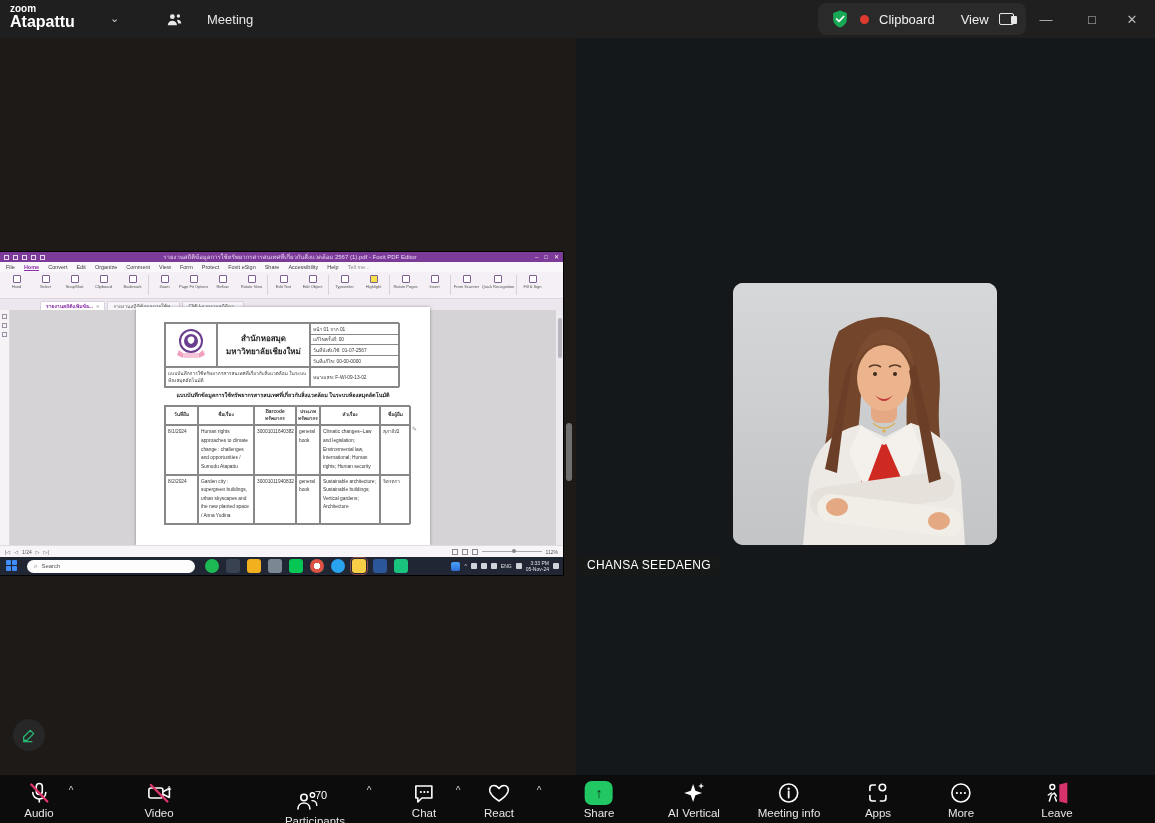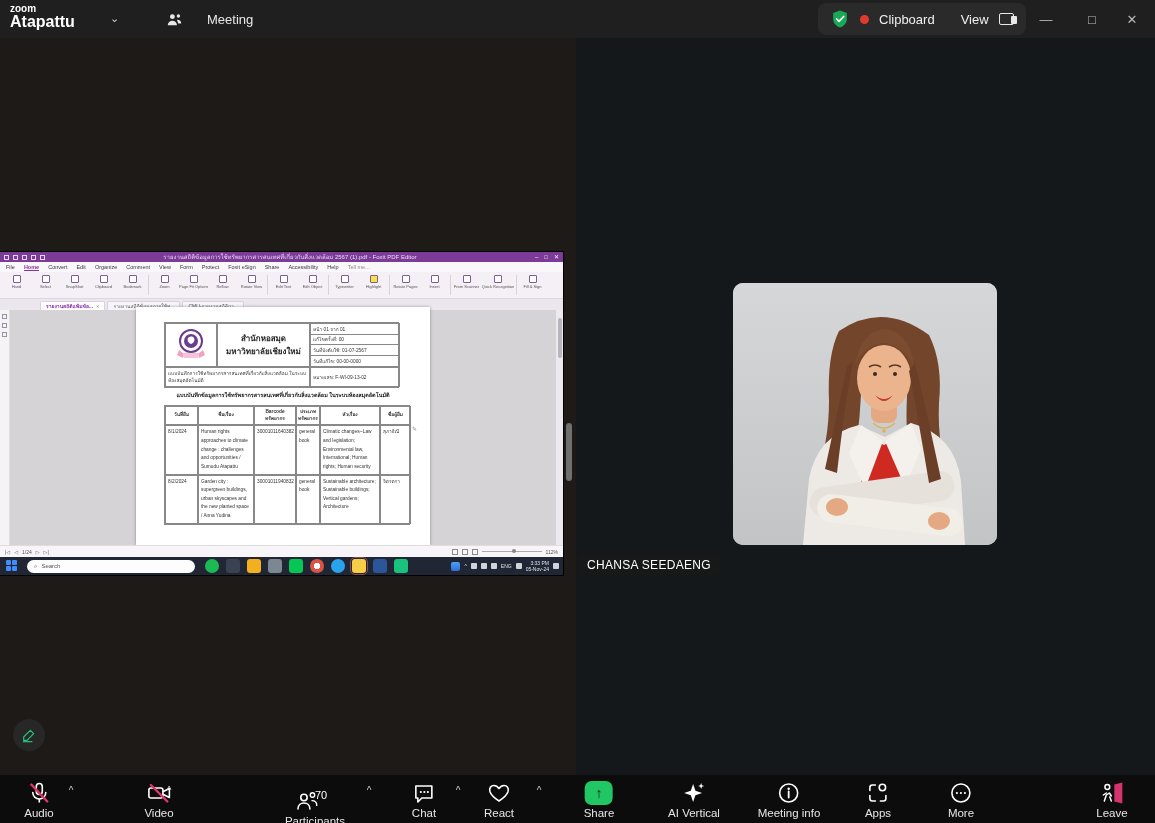--- a/index.html
+++ b/index.html
@@ -574,21 +574,21 @@
           <svg width="24" height="24" viewBox="0 0 24 24">
         <circle cx="12" cy="12" r="9" stroke="#fff" stroke-width="1.6" fill="none"></circle>
         <circle cx="8" cy="12" r="1.1" fill="#fff"></circle>
             <circle cx="12" cy="12" r="1.1" fill="#fff"></circle>
             <circle cx="16" cy="12" r="1.1" fill="#fff"></circle>
       </svg>
         </div>
       <span class="lbl">More</span>
     </div>
 
-    <div class="abs ctl" style="left:1112px;">
+    <div class="abs ctl" style="left:1057px;">
       <div class="icobox">
           <svg width="26" height="24" viewBox="0 0 26 24">
         <path d="M15 3.5 L23 1.5 V22.5 L15 20.5 Z" fill="#d6336c"></path>
         <circle cx="8" cy="6" r="2.4" stroke="#fff" stroke-width="1.5" fill="none"></circle>
         <path d="M5 20l2-6 3-2 2 3" stroke="#fff" stroke-width="1.5" fill="none" stroke-linecap="round" stroke-linejoin="round"></path>
         <path d="M7 12l-3 2" stroke="#fff" stroke-width="1.5" stroke-linecap="round"></path>
         <path d="M12 20l-1.5-4" stroke="#fff" stroke-width="1.5" stroke-linecap="round"></path>
       </svg>
         </div>
       <span class="lbl">Leave</span>

